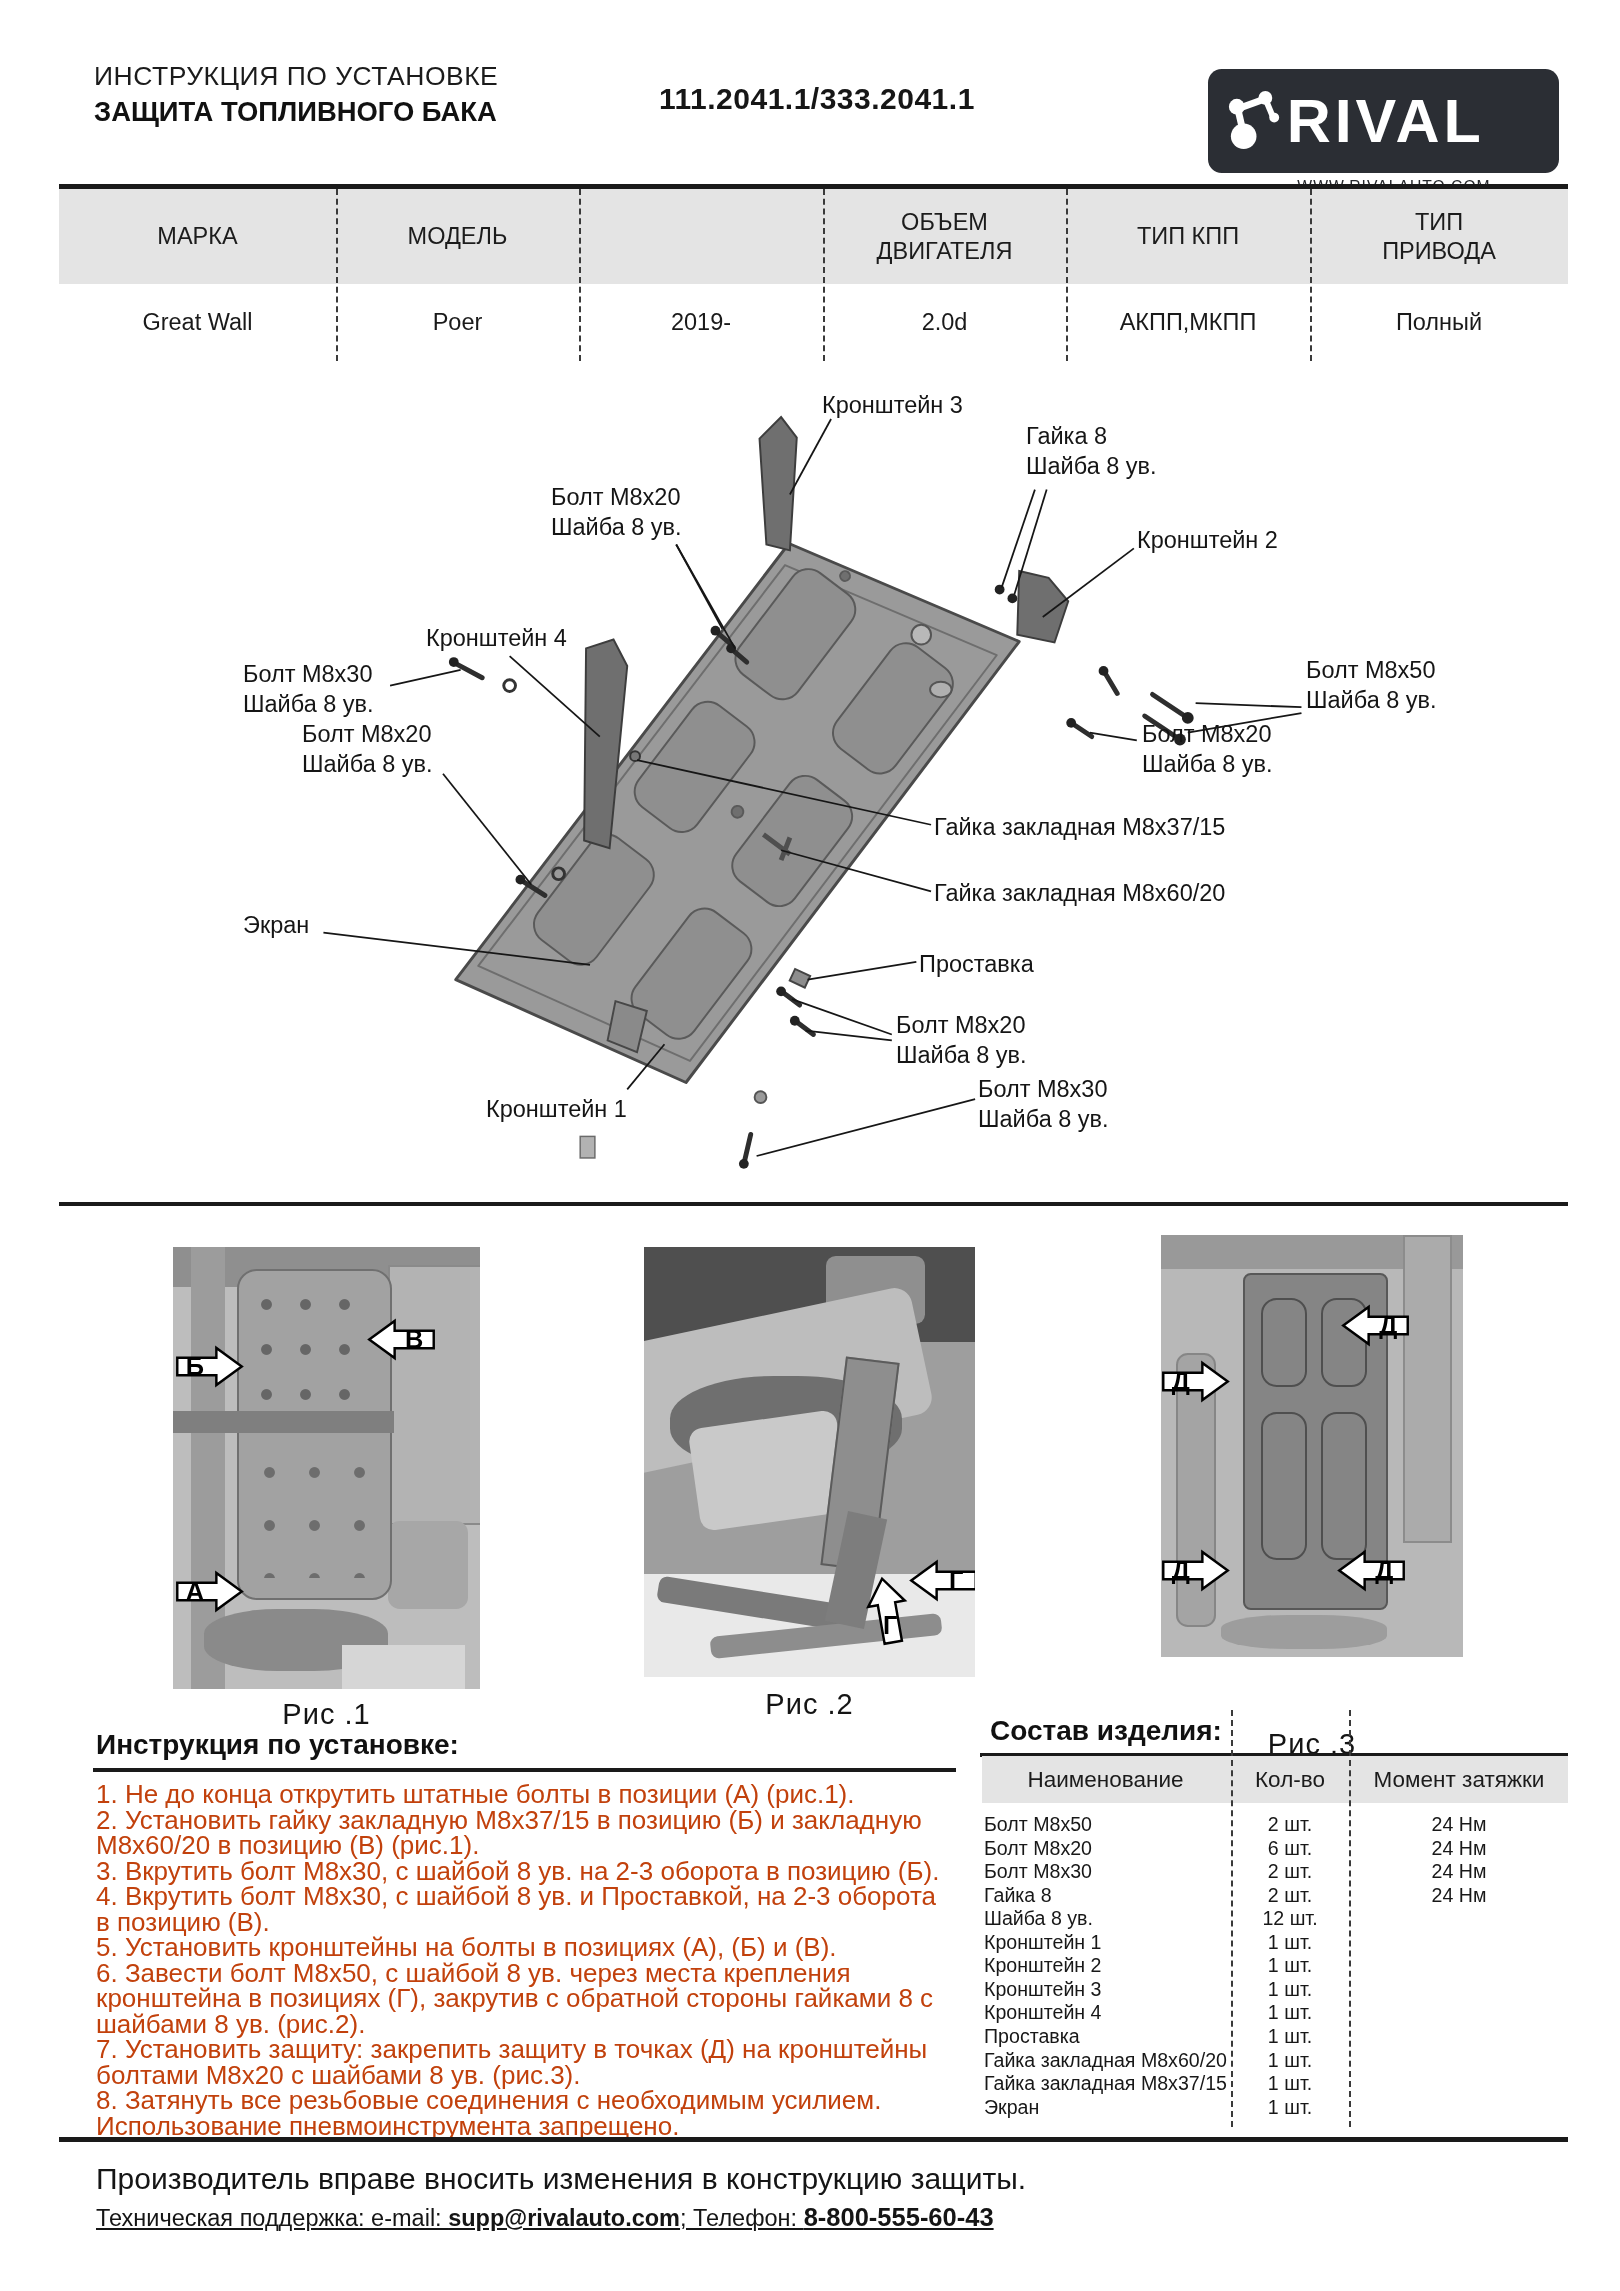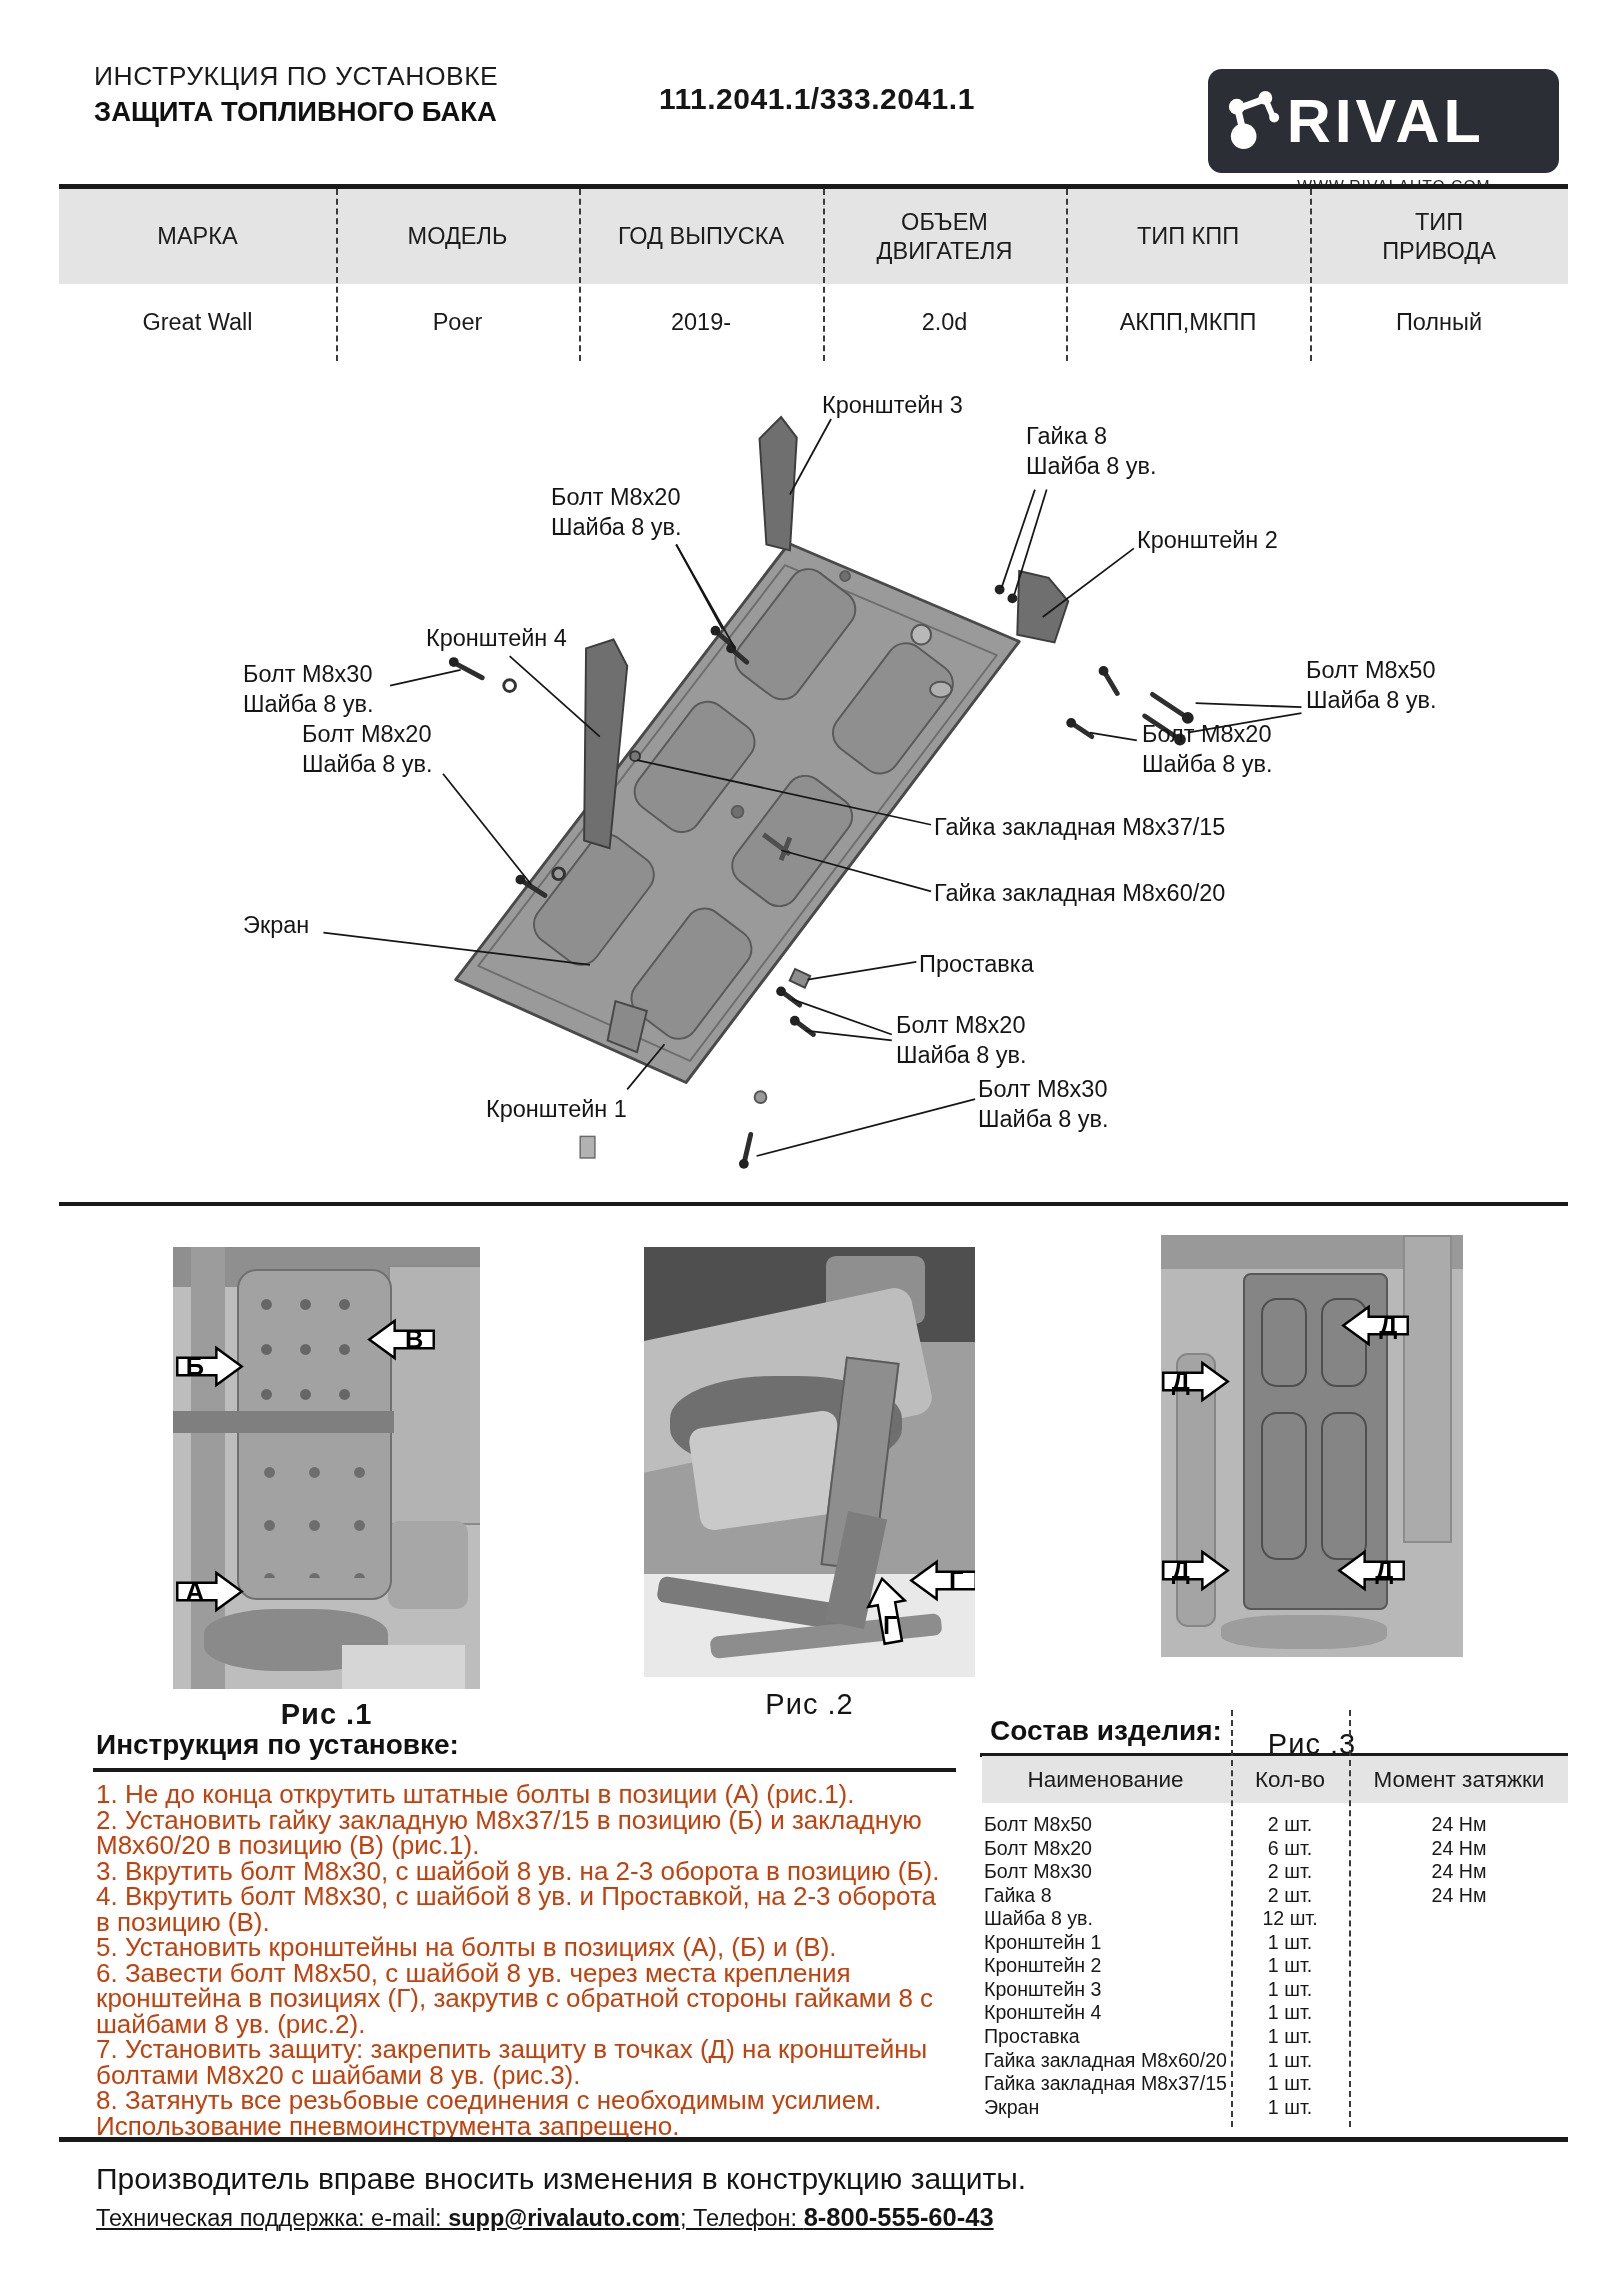--- a/index.html
+++ b/index.html
@@ -73,23 +73,20 @@
   <div class="site">WWW.RIVALAUTO.COM</div>
 
   <div class="divider" style="left:59px;top:184px;width:1509px;height:4.9px;"></div>
 
   <div class="vt-band"></div>
   <div class="vt-h" style="left:59px;width:277px;">
       <span>МАРКА</span>
     </div>
   <div class="vt-h" style="left:336px;width:243px;">
       <span>МОДЕЛЬ</span>
-    </div>
-  <div class="vt-h" style="left:579px;width:244px;">
-      <span>ГОД ВЫПУСКА</span>
     </div>
   <div class="vt-h" style="left:823px;width:243px;">
       <span>ОБЪЕМ ДВИГАТЕЛЯ</span>
     </div>
   <div class="vt-h" style="left:1066px;width:244px;">
       <span>ТИП КПП</span>
     </div>
   <div class="vt-h" style="left:1310px;width:258px;">
       <span>ТИП ПРИВОДА</span>
     </div>
@@ -266,21 +263,21 @@
     </svg>
     <svg class="arr" style="left:192px;top:71px;" viewBox="0 0 72 44">
       <polygon points="70,13 30,13 30,3 4,22 30,41 30,31 70,31" fill="#fff" stroke="#000" stroke-width="2.5"></polygon>
       <text x="50" y="31" text-anchor="middle" font-size="26" font-weight="bold" fill="#000">В</text>
     </svg>
     <svg class="arr" style="left:2px;top:323px;" viewBox="0 0 72 44">
       <polygon points="2,13 42,13 42,3 68,22 42,41 42,31 2,31" fill="#fff" stroke="#000" stroke-width="2.5"></polygon>
       <text x="20" y="31" text-anchor="middle" font-size="26" font-weight="bold" fill="#000">А</text>
     </svg>
   </div>
-  <div class="fig-caption" style="left:173px;top:1698px;width:307px;text-align:center;font-weight:bold;">Рис .1</div>
+  <div class="fig-caption" style="left:173px;top:1698px;width:307px;text-align:center;">Рис .1</div>
 
   <div class="photo" style="left:644px;top:1247px;width:331px;height:430px;background:#9e9e9e;">
     <div style="left:0;top:0;width:100%;height:22%;background:#4f4f4f;"></div>
     <div style="left:55%;top:2%;width:30%;height:16%;background:#8f8f8f;border-radius:9.8px;"></div>
     <div style="left:-10%;top:16%;width:95%;height:30%;background:#bdbdbd;transform:rotate(-12deg);border-radius:17.6px;"></div>
     <div style="left:8%;top:30%;width:70%;height:22%;background:#6f6f6f;border-radius:45%;"></div>
     <div style="left:15%;top:40%;width:45%;height:24%;background:#c9c9c9;border-radius:13.7px;transform:rotate(-8deg);"></div>
     <div style="left:57%;top:26%;width:15%;height:48%;background:#8e8e8e;border:2px solid #5c5c5c;transform:rotate(7deg);"></div>
     <div style="left:0;top:76%;width:100%;height:24%;background:#e9e9e9;"></div>
     <div style="left:4%;top:80%;width:60%;height:6%;background:#7a7a7a;transform:rotate(9deg);border-radius:7.8px;"></div>

